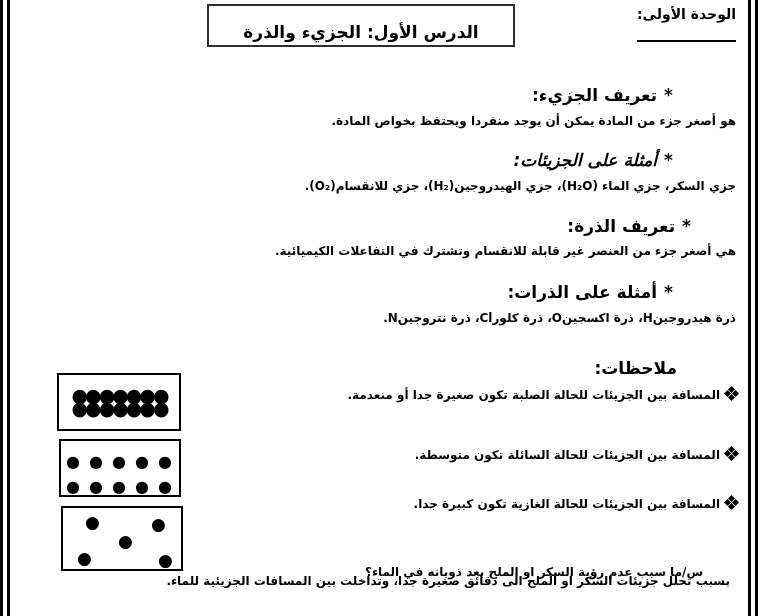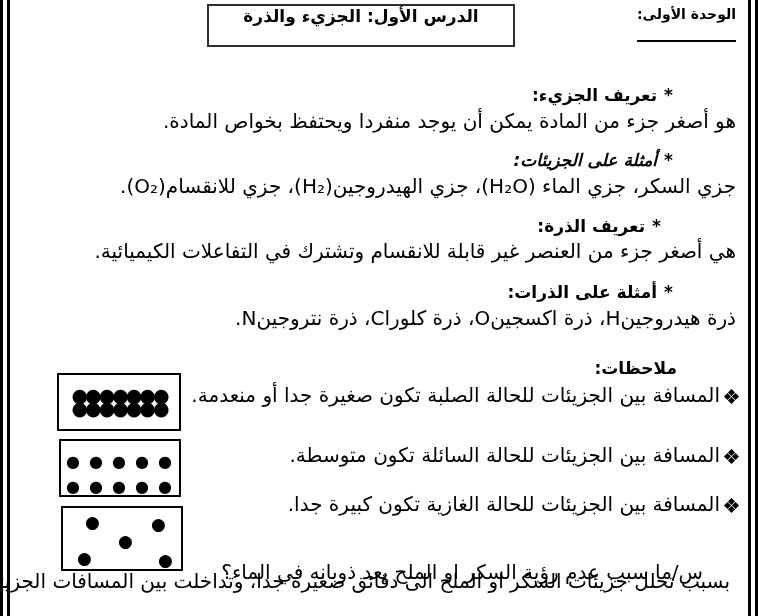--- a/index.html
+++ b/index.html
@@ -11,31 +11,31 @@
   .vl.l1{left:0;} .vl.l2{left:7px;} .vl.r1{right:0;} .vl.r2{right:7px;}
 
   .unit-title{
     position:absolute; top:6px; right:22px; font-size:14px; font-weight:bold;
     border-bottom:2px solid #000; padding-bottom:18px; white-space:nowrap;
   }
   .lesson-box{
     position:absolute; left:207px; top:4px; width:308px; height:43px;
     border:2px solid #2e2e2e; background:#fff; text-align:center; box-sizing:border-box;
   }
-  .lesson-box span{display:inline-block; margin-top:0; font-size:17px; font-weight:bold; white-space:nowrap;}
+  .lesson-box span{display:inline-block; margin-top:16px; font-size:17px; font-weight:bold; white-space:nowrap;}
 
-  .line{position:absolute; white-space:nowrap; font-size:20px; line-height:22px;}
+  .line{position:absolute; white-space:nowrap; font-size:12px; line-height:22px;font-weight:bold;}
   .hline{position:absolute; white-space:nowrap; font-size:17px; line-height:22px; font-weight:bold;}
   .ast{font-weight:bold; margin-left:7px; font-size:17px;}
 
   .h1{top:84px;  right:85px;}
   .b1{top:110px; right:22px;}
   .h2{top:149px; right:85px;font-style:italic;}
   .b2{top:175px; right:22px;}
-  .h3{top:215px; right:97px;}
+  .h3{top:215px; right:67px;}
   .b3{top:240px; right:22px;}
   .h4{top:281px; right:85px;}
   .b4{top:307px; right:22px;text-align:center;}
   .hn{top:357px; right:81px;}
   .n1{top:384px; right:20px;}
   .n2{top:444px; right:20px;}
   .n3{top:493px; right:20px;}
   .qq{top:545px; right:55px;margin-top:16px;}
   .qa{top:570px; right:28px;margin-left:24px;}
 

